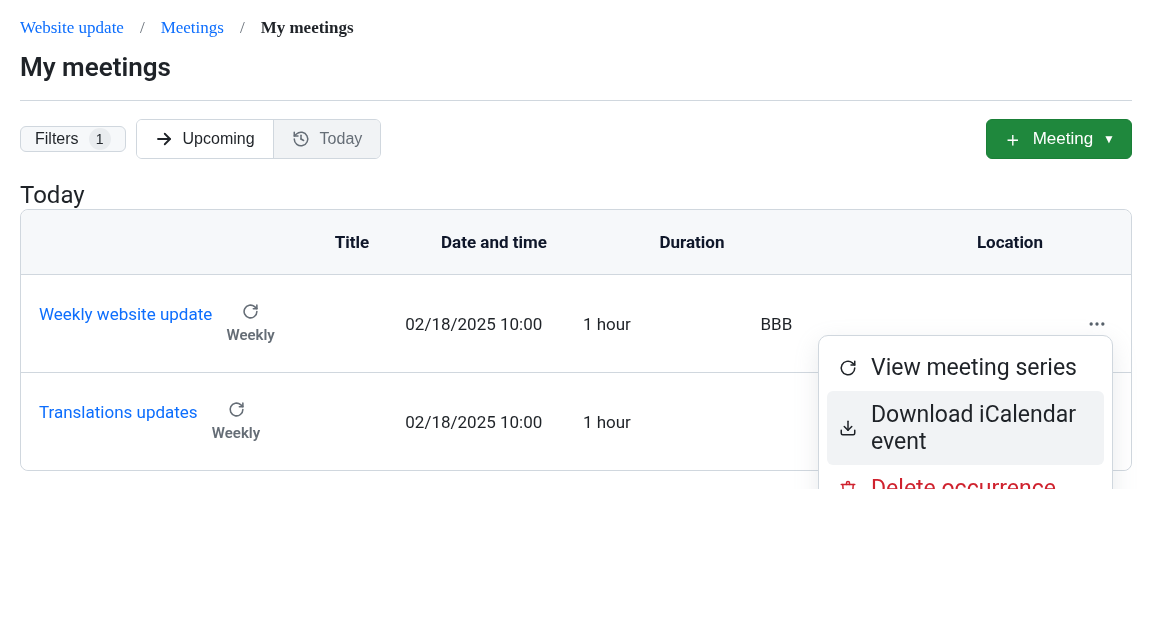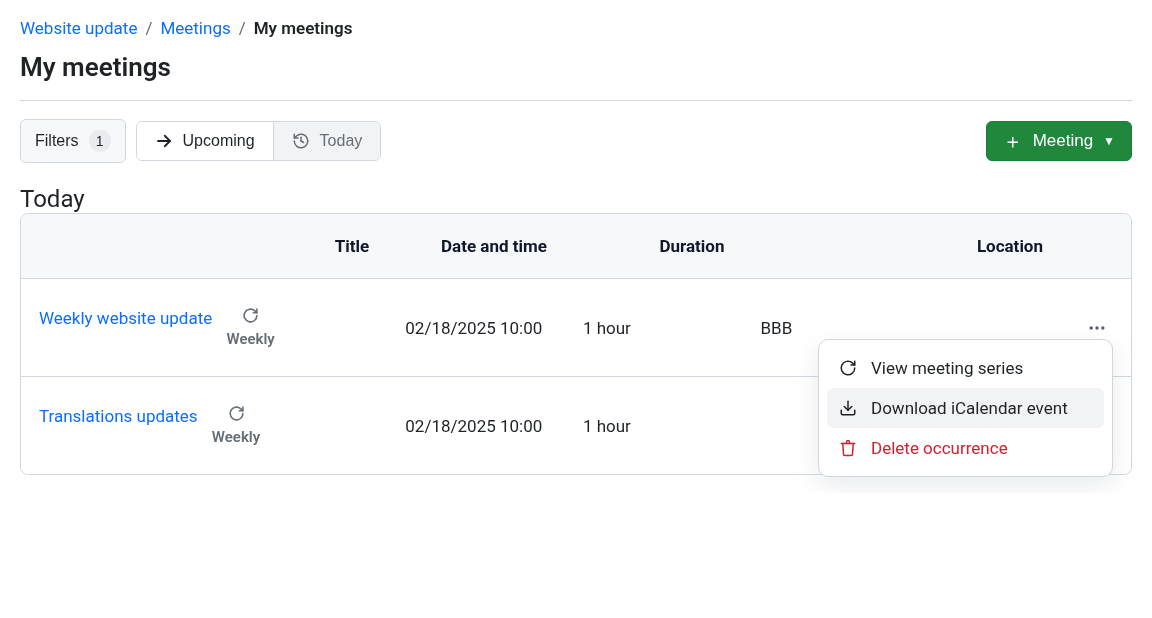--- a/index.html
+++ b/index.html
@@ -13,21 +13,22 @@
       background: #ffffff;
       padding: 18px 20px;
       font-size: 16px;
     }
     a { text-decoration: none; }
     .breadcrumb {
       font-size: 17px;
       margin-bottom: 14px;
       display: flex;
       align-items: center;
-      gap: 8px;
+      gap: 16px;
+      font-family: Liberation Serif, serif;
     }
     .breadcrumb .link { color: #0d6efd; }
     .breadcrumb .sep { color: #656d76; }
     .breadcrumb .current { color: #1f2328; font-weight: 600; }
     h1.page-title {
       font-size: 26px;
       font-weight: 600;
       margin-bottom: 18px;
     }
     hr.divider {
@@ -46,21 +47,21 @@
       align-items: center;
       gap: 10px;
     }
     .filters-btn {
       display: inline-flex;
       align-items: center;
       gap: 10px;
       background: #f6f8fa;
       border: 1px solid #d0d7de;
       border-radius: 6px;
-      height: 44px;
+      height: 26px;
       padding: 0 14px;
       font-size: 16px;
       font-weight: 500;
       cursor: pointer;
       color: #1f2328;
     }
     .filters-btn .count {
       display:inline-flex;
       align-items:center;
       justify-content:center;
@@ -191,21 +192,21 @@
       padding:8px;
       width:295px;
       z-index:10;
     }
     .dropdown-item {
       display:flex;
       align-items:center;
       gap:14px;
       padding:10px 12px;
       border-radius:6px;
-      font-size:17px;
+      font-size:23px;
       cursor:pointer;
       color:#1f2328;
     }
     .dropdown-item.hovered {
       background:#f1f3f5;
     }
     .dropdown-item.danger { color:#cf222e; }
     .icon-svg { flex-shrink:0; }
     .col-title { width:33%; }
     .col-date { width:16%; }

